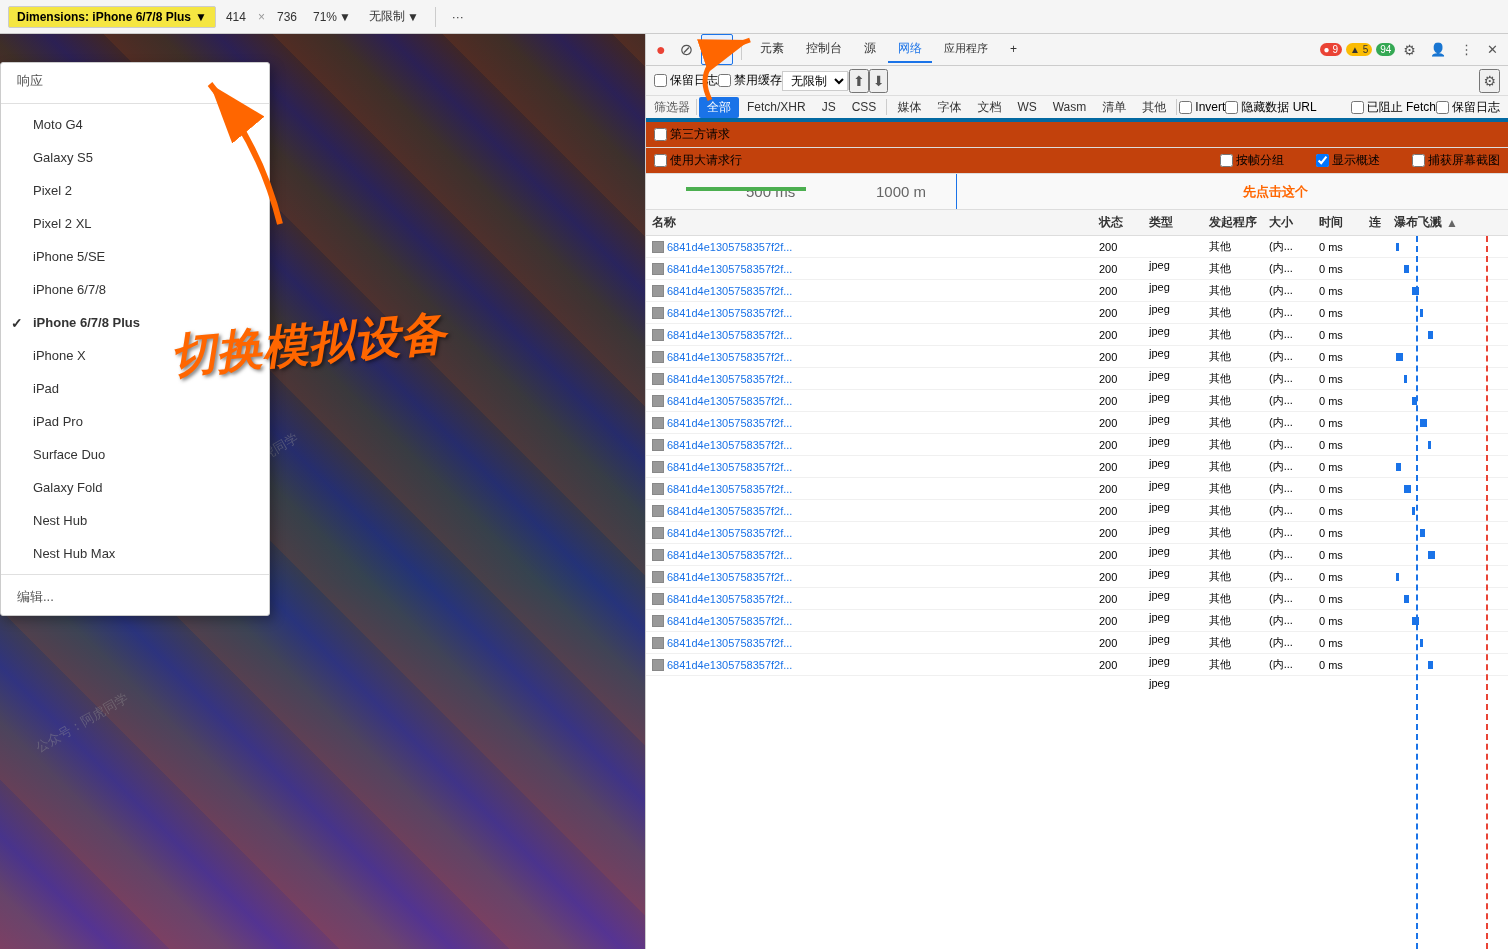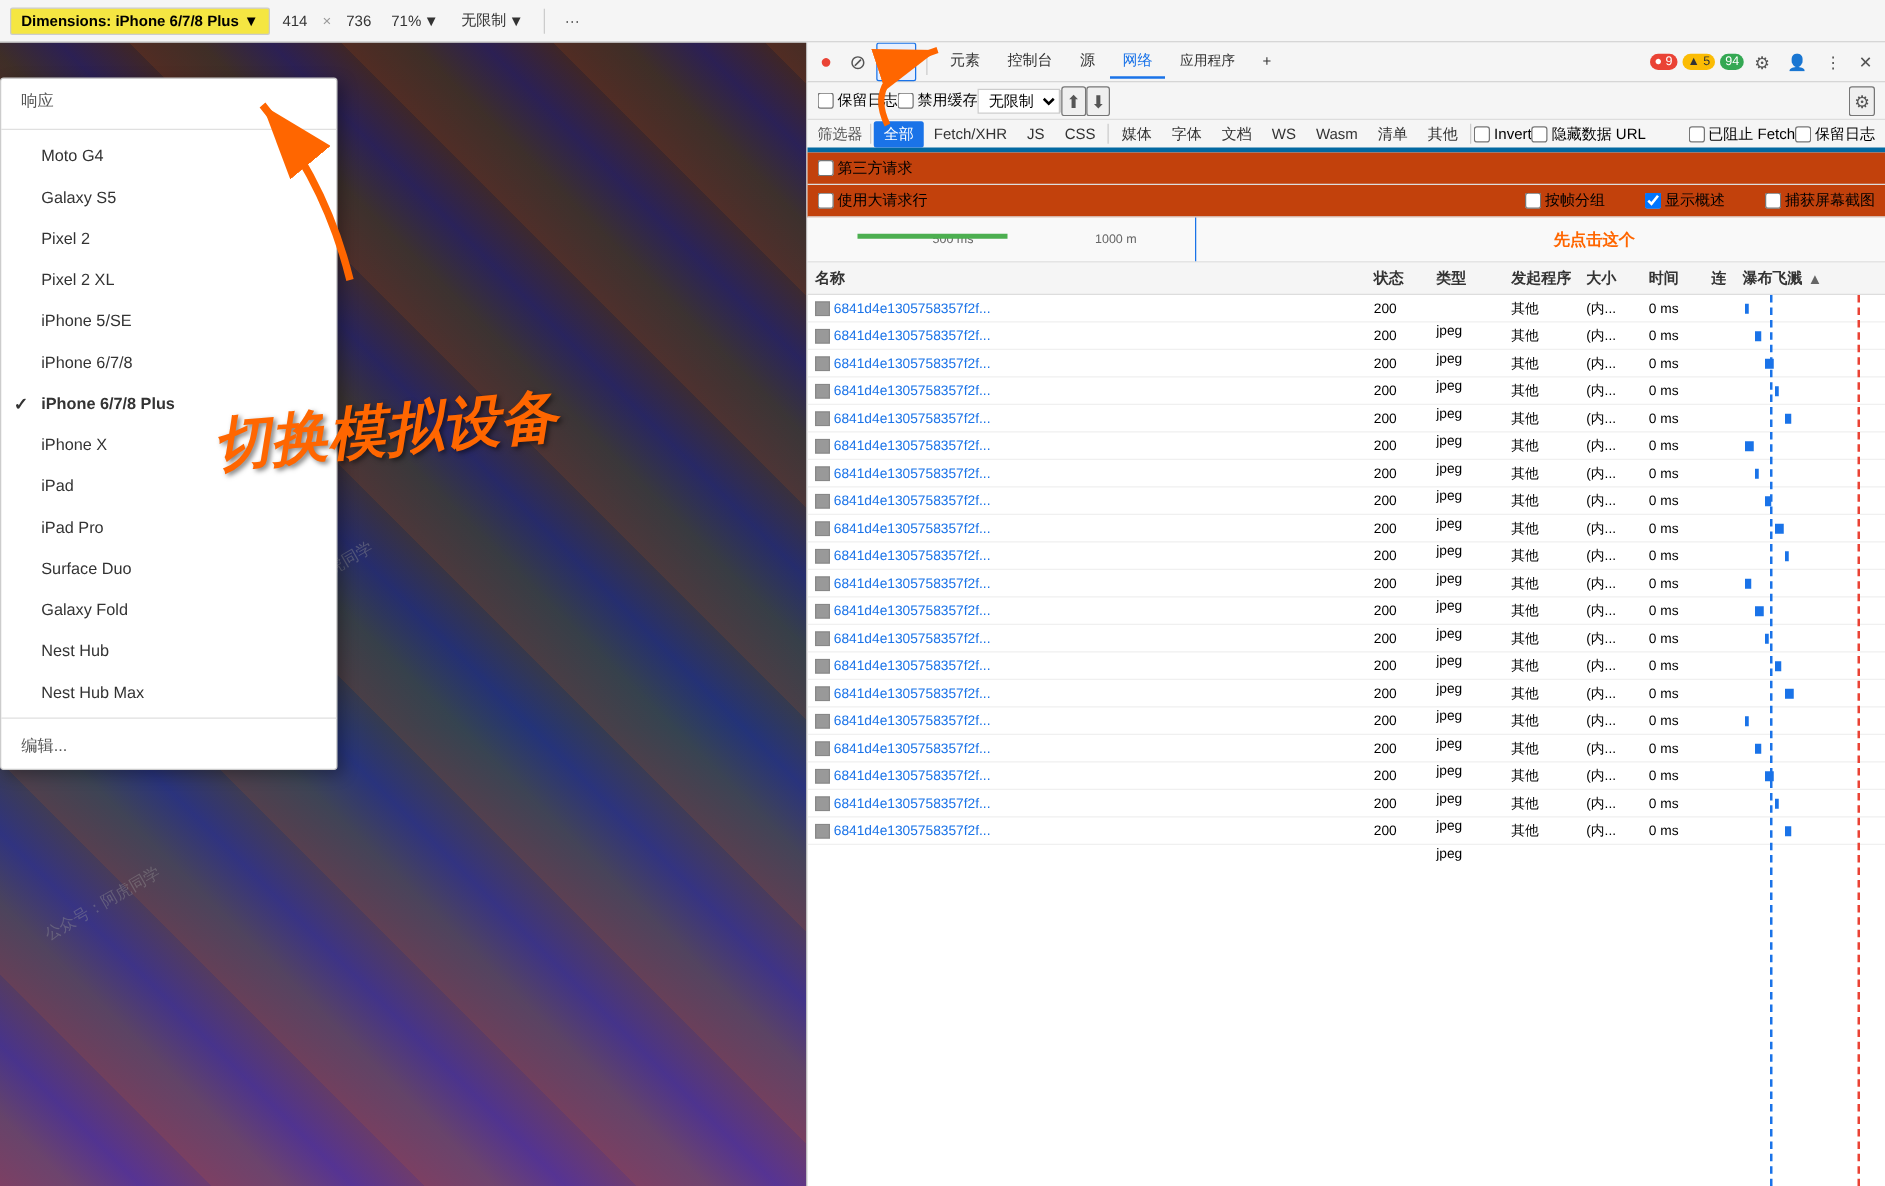--- a/index.html
+++ b/index.html
@@ -110,21 +110,21 @@
       padding: 0 8px; gap: 16px; font-size: 12px;
     }
     .opt-checkbox { display: flex; align-items: center; gap: 3px; cursor: pointer; }
     .opt-checkbox input { cursor: pointer; }
 
     
     .timeline-row {
       height: 36px; background: #f9f9f9; border-bottom: 1px solid #ddd;
       position: relative; display: flex; align-items: center;
     }
-    .timeline-label { position: absolute; font-size: 10px; color: #666; }
+    .timeline-label { position: absolute; font-size: 15px; color: #666; }
     .timeline-bar { position: absolute; height: 4px; background: #4caf50; top: 50%; transform: translateY(-50%); }
     .timeline-line { position: absolute; height: 100%; width: 1px; background: #1a73e8; top: 0; }
 
     
     .table-header {
       display: flex; align-items: center; height: 26px;
       background: #f5f5f5; border-bottom: 1px solid #ddd;
       font-size: 12px; font-weight: bold; color: #333; flex-shrink: 0;
     }
     .th-cell { padding: 0 6px; overflow: hidden; white-space: nowrap; }

